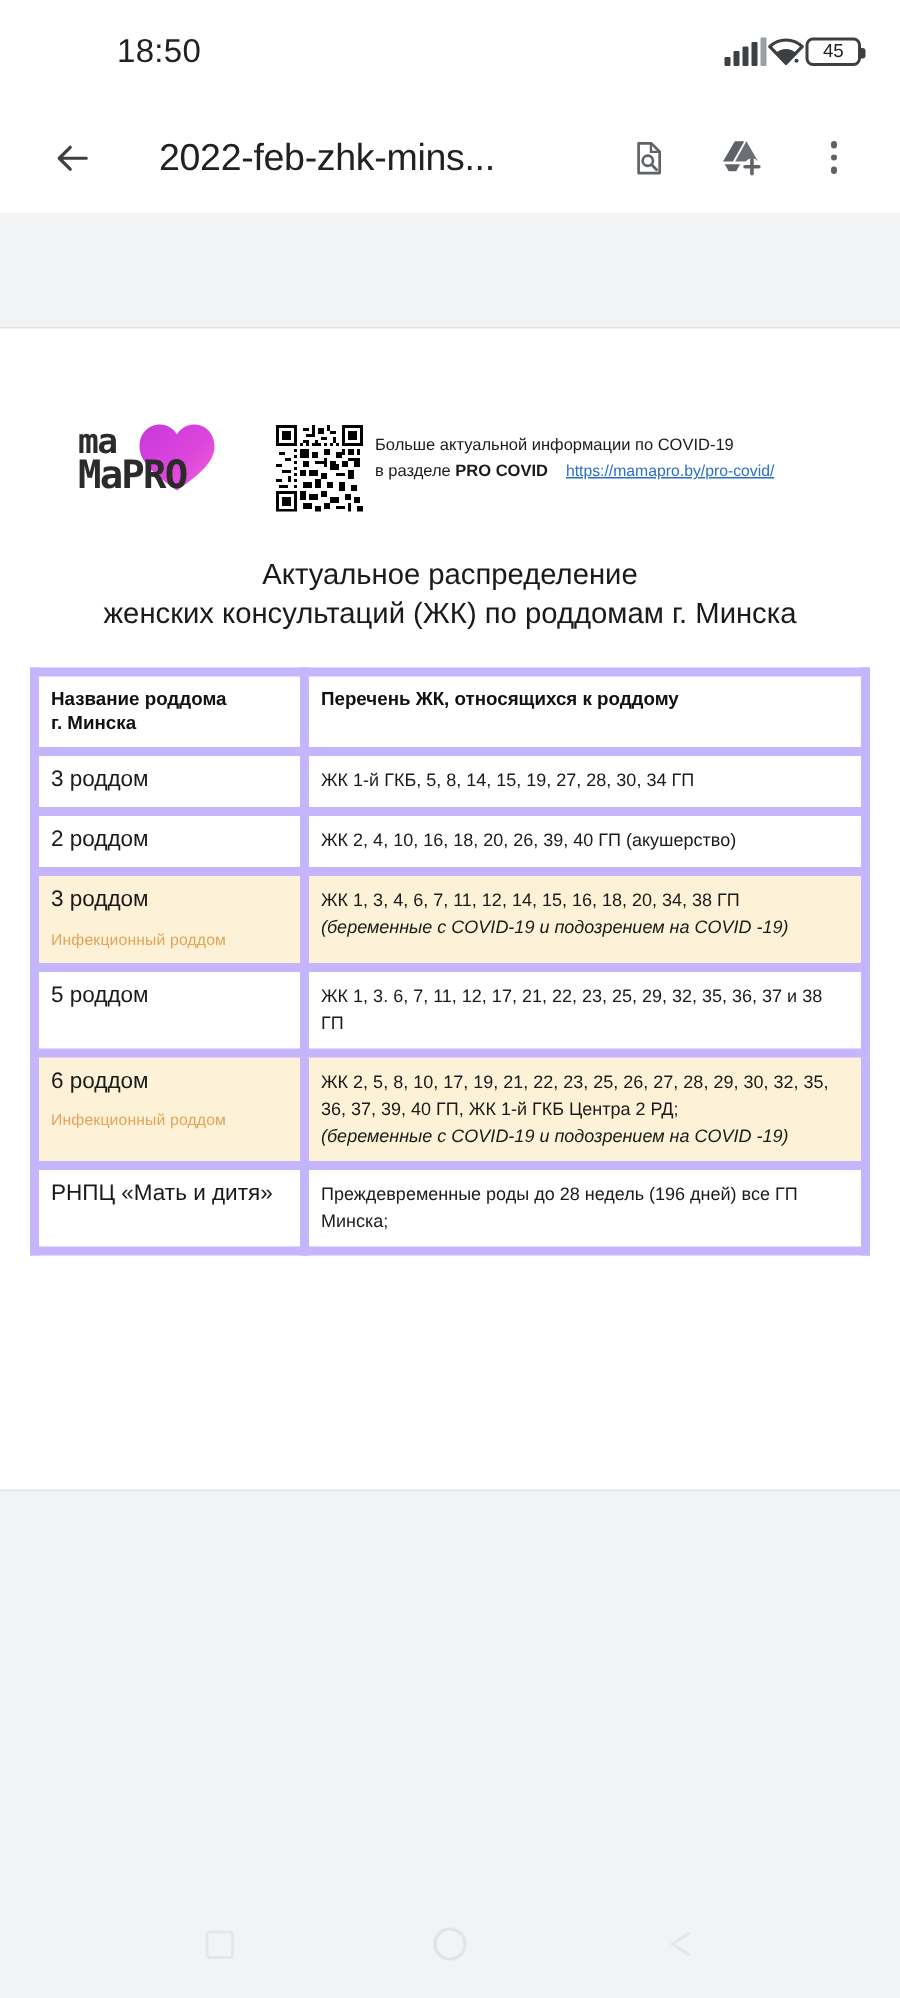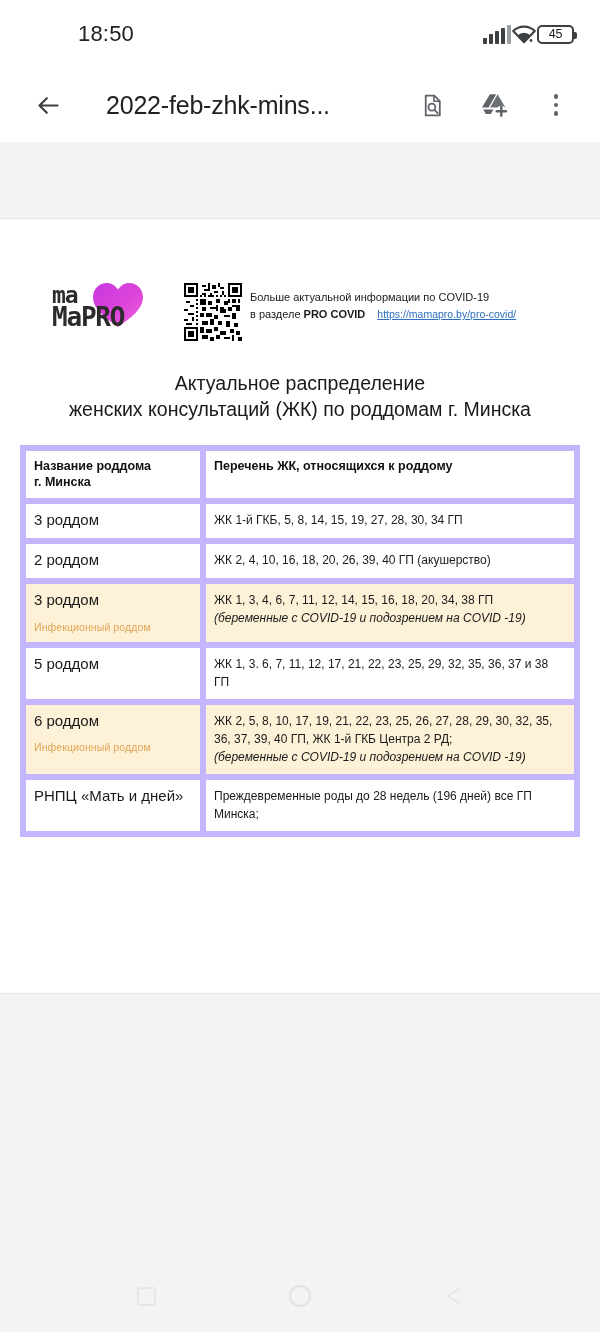--- a/index.html
+++ b/index.html
@@ -499,21 +499,21 @@
                 <span class="sub">Инфекционный роддом</span>
               </td>
               <td class="list-cell tall">
                 <span>ЖК 2, 5, 8, 10, 17, 19, 21, 22, 23, 25, 26, 27, 28, 29, 30, 32, 35, 36, 37, 39, 40 ГП, ЖК 1-й ГКБ Центра 2 РД;</span>
                 <span class="note">(беременные с COVID-19 и подозрением на COVID -19)</span>
               </td>
             </tr>
 
             <tr>
               <td class="name-cell">
-                <span>РНПЦ «Мать и дней»</span>
+                <span>РНПЦ «Мать и дитя»</span>
               </td>
               <td class="list-cell">
                 <span>Преждевременные роды до 28 недель (196 дней) все ГП Минска;</span>
               </td>
             </tr>
 
           </tbody>
         </table>
       </div>
 

